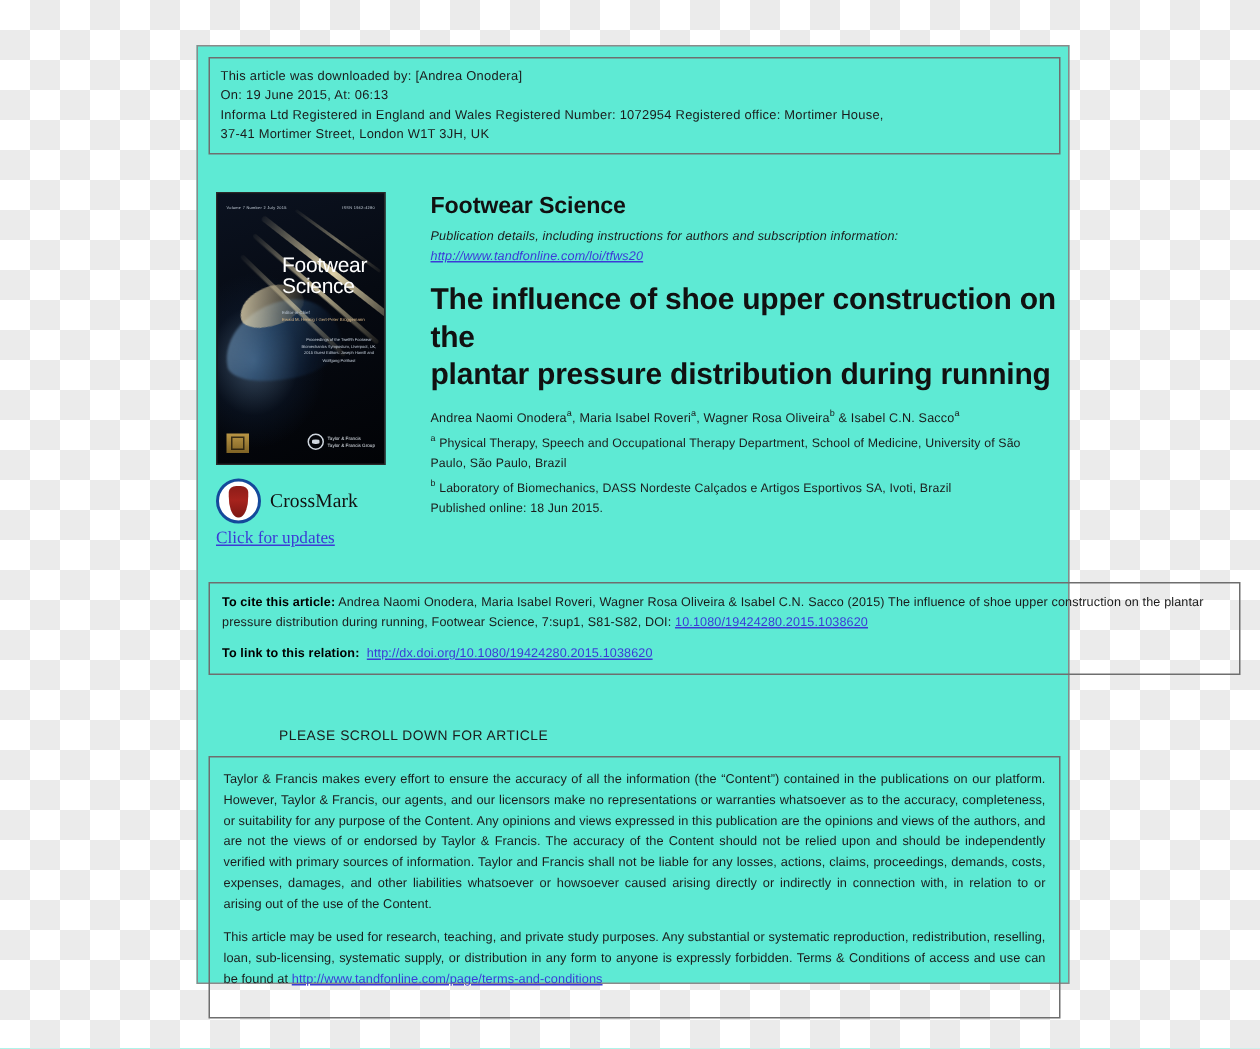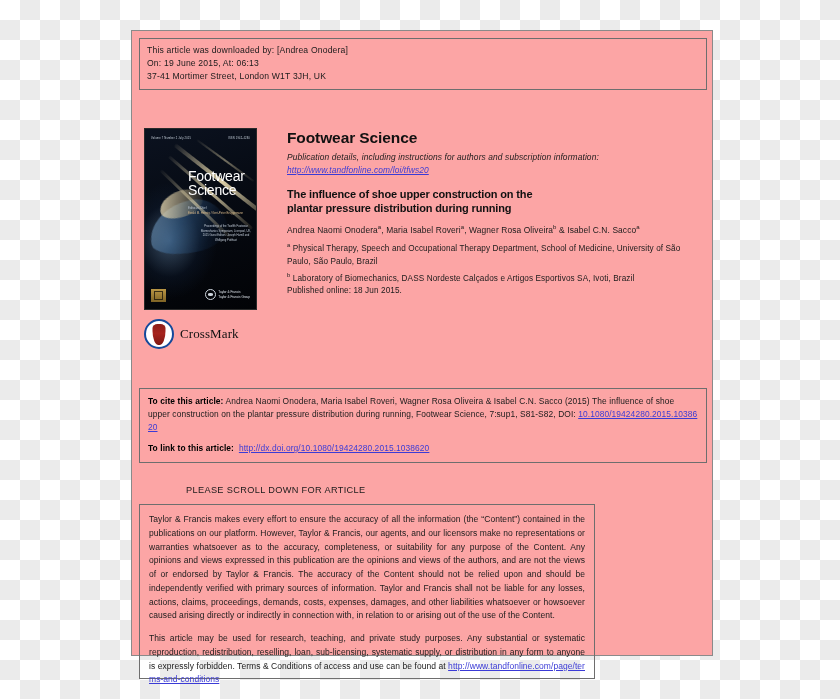--- a/index.html
+++ b/index.html
@@ -18,21 +18,21 @@
     background-size: 40px 40px;
     background-position: 0 0, 20px 20px;
   }
 
   .page {
     position: absolute;
     left: 131px;
     top: 30px;
     width: 582px;
     height: 626px;
-    background: #fca5a5;
+    background: #5eead4;
     border: 1px solid #8a8a8a;
     box-sizing: border-box;
     padding: 0;
   }
 
   .inner {
     position: relative;
     width: 100%;
     height: 100%;
     box-sizing: border-box;
@@ -195,21 +195,21 @@
     letter-spacing: 0.12px;
     font-style: italic;
   }
   a.link {
     color: #3b3bd6;
     text-decoration: underline;
     word-break: break-all;
   }
   .art-title {
     margin-top: 12px;
-    font-size: 11px;
+    font-size: 20px;
     font-weight: bold;
     color: #111111;
     line-height: 1.24;
     letter-spacing: -0.15px;
   }
   .authors {
     margin-top: 9px;
     font-size: 8.4px;
     color: #1b1b1b;
     line-height: 1.5;
@@ -260,21 +260,21 @@
     margin-top: 4px;
     font-family: "Liberation Serif", serif;
     font-size: 11.5px;
   }
 
   
   .cite-box {
     position: absolute;
     left: 7px;
     top: 357px;
-    width: 568px;
+    width: 688px;
     padding: 6px 8px 7px 8px;
     font-size: 8.4px;
     line-height: 1.55;
     color: #1b1b1b;
     letter-spacing: 0.1px;
   }
   .cite-box b { color: #000; }
   .cite-link-row { margin-top: 8px; }
 
   
@@ -286,41 +286,42 @@
     color: #1b1b1b;
     letter-spacing: 0.35px;
     margin-left: 44px;
   }
 
   
   .disclaimer {
     position: absolute;
     left: 7px;
     top: 473px;
-    width: 456px;
+    width: 568px;
     height: 175px;
     padding: 8px 9px;
     font-size: 8.5px;
     line-height: 1.62;
     color: #1b1b1b;
     letter-spacing: 0.05px;
     text-align: justify;
   }
   .disclaimer p { margin: 0; }
   .disclaimer p + p { margin-top: 9px; }
 </style>
 </head>
 <body>
 
 <div class="page">
   <div class="inner">
 
     <div class="dl-header framed">
       <div>This article was downloaded by: [Andrea Onodera]</div>
       <div>On: 19 June 2015, At: 06:13</div>
+      <div>Informa Ltd Registered in England and Wales Registered Number: 1072954 Registered office: Mortimer House,</div>
       <div>37-41 Mortimer Street, London W1T 3JH, UK</div>
     </div>
 
     <div class="jrow">
 
       <div class="cover">
         <div class="cover-grad"></div>
         <div class="shoe"></div>
         <div class="bone"></div>
         <div class="streak s1"></div>
@@ -379,28 +380,31 @@
       </div>
     </div>
 
     <div class="crossmark">
       <div class="cm-row">
         <div class="cm-logo">
           <div class="cm-shield"></div>
         </div>
         <div class="cm-text">CrossMark</div>
       </div>
+      <div class="cm-updates">
+        <a class="link" href="#">Click for updates</a>
+      </div>
     </div>
 
     <div class="cite-box framed">
       <div>
         <b>To cite this article:</b><span> Andrea Naomi Onodera, Maria Isabel Roveri, Wagner Rosa Oliveira &amp; Isabel C.N. Sacco (2015) The influence of shoe upper construction on the plantar pressure distribution during running, Footwear Science, 7:sup1, S81-S82, DOI: </span><a class="link" href="#">10.1080/19424280.2015.1038620</a>
       </div>
       <div class="cite-link-row">
-        <b>To link to this article:</b>&nbsp;&nbsp;<a class="link" href="#">http://dx.doi.org/10.1080/19424280.2015.1038620</a>
+        <b>To link to this relation:</b>&nbsp;&nbsp;<a class="link" href="#">http://dx.doi.org/10.1080/19424280.2015.1038620</a>
       </div>
     </div>
 
     <div class="scroll-note">PLEASE SCROLL DOWN FOR ARTICLE</div>
 
     <div class="disclaimer framed">
       <p>Taylor &amp; Francis makes every effort to ensure the accuracy of all the information (the “Content”) contained in the publications on our platform. However, Taylor &amp; Francis, our agents, and our licensors make no representations or warranties whatsoever as to the accuracy, completeness, or suitability for any purpose of the Content. Any opinions and views expressed in this publication are the opinions and views of the authors, and are not the views of or endorsed by Taylor &amp; Francis. The accuracy of the Content should not be relied upon and should be independently verified with primary sources of information. Taylor and Francis shall not be liable for any losses, actions, claims, proceedings, demands, costs, expenses, damages, and other liabilities whatsoever or howsoever caused arising directly or indirectly in connection with, in relation to or arising out of the use of the Content.</p>
       <p><span>This article may be used for research, teaching, and private study purposes. Any substantial or systematic reproduction, redistribution, reselling, loan, sub-licensing, systematic supply, or distribution in any form to anyone is expressly forbidden. Terms &amp; Conditions of access and use can be found at </span><a class="link" href="#">http://www.tandfonline.com/page/terms-and-conditions</a></p>
     </div>
 

